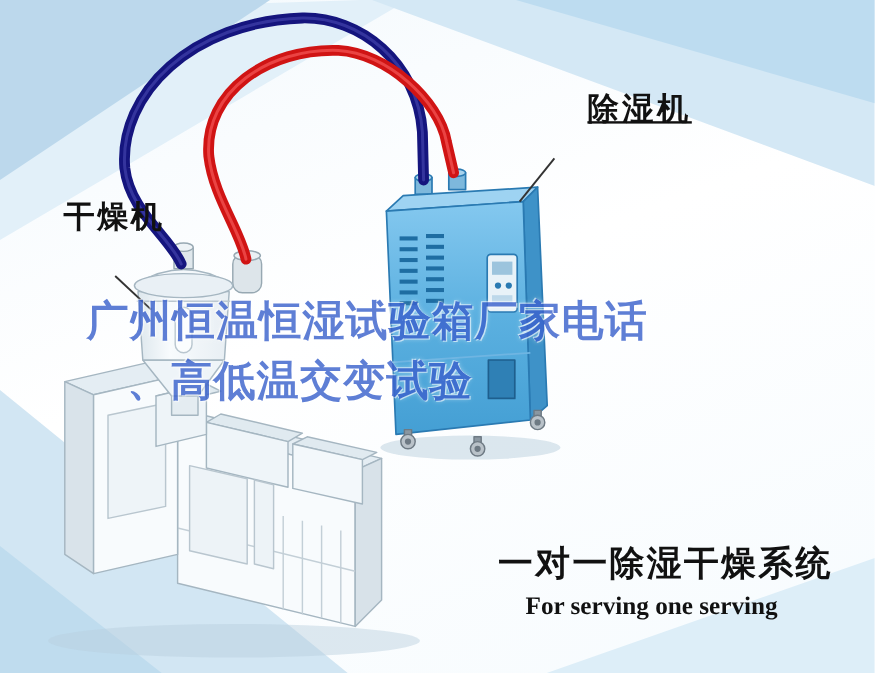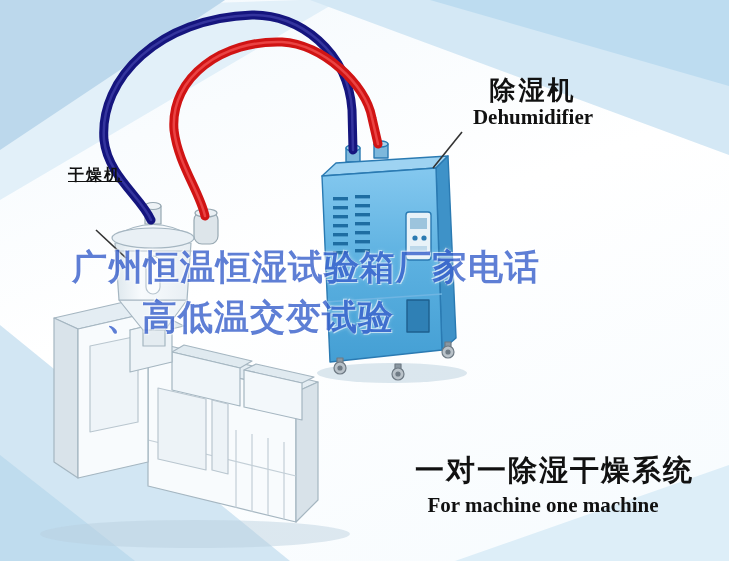--- a/index.html
+++ b/index.html
@@ -7,26 +7,26 @@
     position:relative;width:729px;height:561px;overflow:hidden;
     background:linear-gradient(160deg,#f3f9fd 0%,#ffffff 45%,#f6fbfe 100%);
     font-family:"Liberation Sans", sans-serif;
   }
   svg.scene{position:absolute;left:0;top:0;width:729px;height:561px;display:block;}
 
   .label{position:absolute;text-align:center;color:#111;}
   .label .zh{font-weight:bold;line-height:1.1;}
   .label .en{font-family:"Liberation Serif", serif;font-weight:bold;line-height:1.15;}
 
-  .dehu-label{left:448px;top:76px;width:170px;}
+  .dehu-label{left:448px;top:76px;width:170px;text-decoration:underline;}
   .dehu-label .zh{font-size:26px;letter-spacing:3px;}
   .dehu-label .en{font-size:21px;}
 
   .hopper-label{left:40px;top:166px;width:110px;}
-  .hopper-label .zh{font-size:16px;letter-spacing:2px;text-decoration:underline;}
+  .hopper-label .zh{font-size:26px;letter-spacing:2px;}
   .hopper-label .en{font-size:20px;}
 
   .system-caption{left:392px;top:455px;width:302px;}
   .system-caption .zh{font-size:29px;letter-spacing:2px;text-align:right;}
   .system-caption .en{font-size:21px;margin-top:6px;}
 
   .watermark{
     position:absolute;white-space:nowrap;font-weight:bold;
     color:#3c63cd;opacity:0.82;
     text-shadow:1px 1px 0 rgba(255,255,255,.75), -1px -1px 0 rgba(255,255,255,.75), 0 0 4px rgba(255,255,255,.6);
@@ -174,28 +174,27 @@
       <path d="M205,216 C200,192 178,164 174,130 C170,76 224,40 282,42 C322,44 366,84 372,118 L378,144" stroke="#d01414" stroke-width="9"></path>
       <path d="M205,216 C200,192 178,164 174,130 C170,76 224,40 282,42 C322,44 366,84 372,118 L378,144" stroke="#ff6a6a" stroke-width="2.5" opacity="0.55"></path>
     </g>
 
     <line x1="462" y1="132" x2="433" y2="168" stroke="#333" stroke-width="1.6"></line>
     <line x1="96" y1="230" x2="126" y2="258" stroke="#333" stroke-width="1.6"></line>
   </svg>
 
   <div class="label dehu-label">
     <div class="zh">除湿机</div>
-    <div class="en">Dehumidifier</div>
   </div>
 
   <div class="label hopper-label">
     <div class="zh">干燥机</div>
   </div>
 
   <div class="label system-caption">
     <div class="zh">一对一除湿干燥系统</div>
-    <div class="en">For machine one machine</div>
+    <div class="en">For serving one serving</div>
   </div>
 
   <div class="watermark l1">广州恒温恒湿试验箱厂家电话</div>
   <div class="watermark l2">、高低温交变试验</div>
 
 </div>
 
 </body></html>

